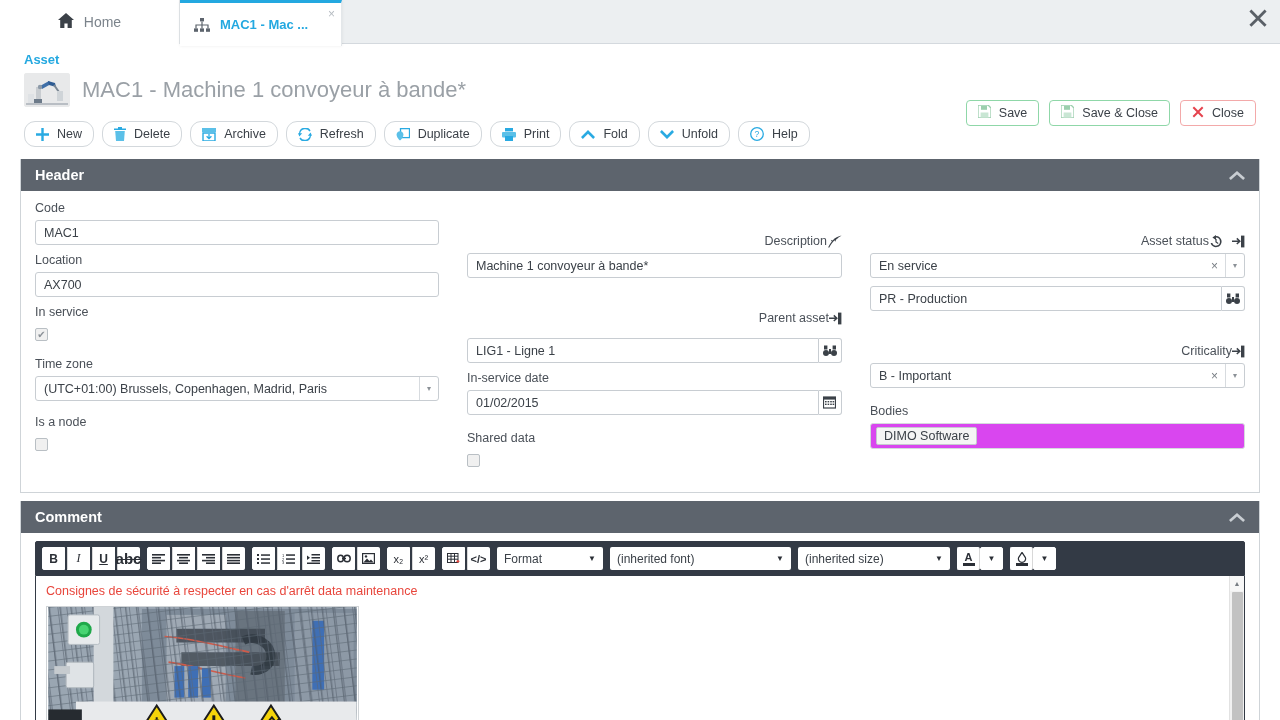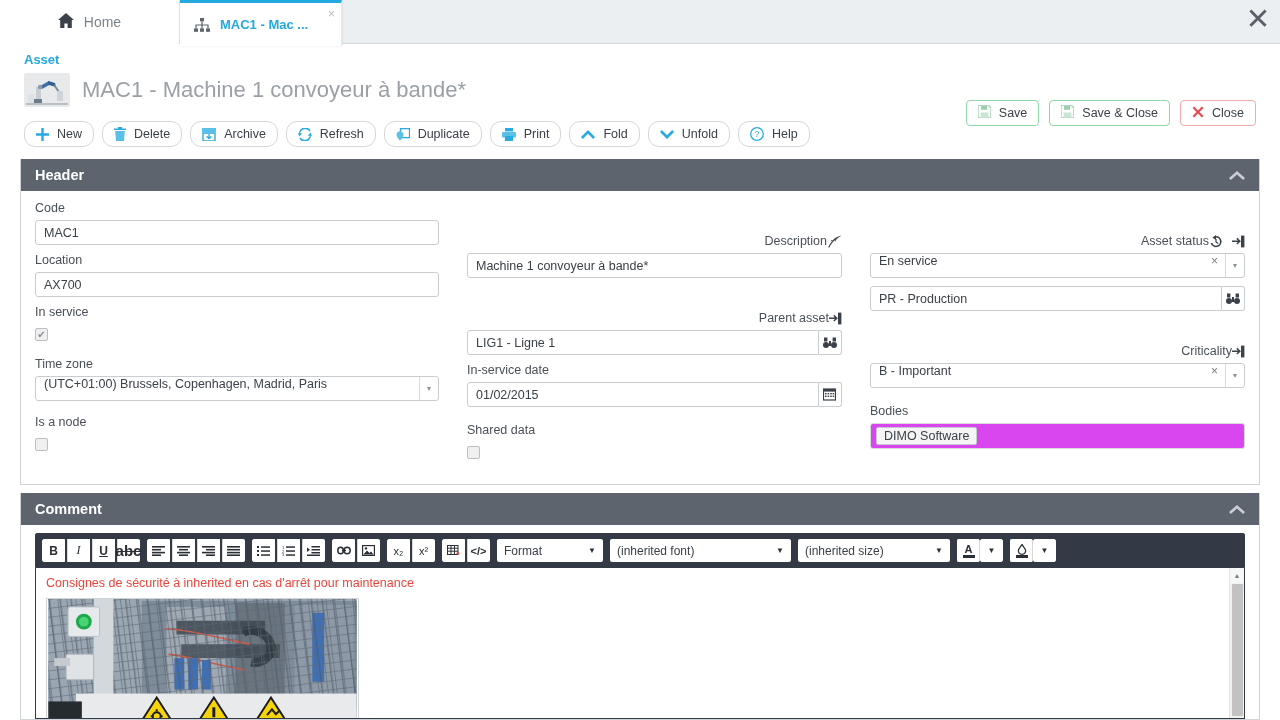--- a/index.html
+++ b/index.html
@@ -158,21 +158,21 @@
     background: #fff;
     display: flex; align-items: center; justify-content: center;
     cursor: pointer;
   }
   .inp-flex { border-radius: 3px 0 0 3px; }
   .select2 {
     width: 100%; height: 25px;
     border: 1px solid #c8cdd2;
     border-radius: 3px;
     background: #fff;
-    display: flex; align-items: flex-start;
+    display: flex; align-items: center;
     font-size: 12.5px;
     padding-left: 8px;
   }
   .s2-val { flex: 1; }
   .s2-clear { color: #777d83; font-size: 12px; padding: 0 7px; cursor: pointer; }
   .s2-arrow {
     width: 19px; height: 23px;
     border-left: 1px solid #d7dbdf;
     display: flex; align-items: center; justify-content: center;
     color: #8b9197; font-size: 8px; cursor: pointer;
@@ -503,21 +503,21 @@
         <div class="fld">
           <div class="lbl-row">
             <label class="lbl" style="margin:0">Parent asset</label>
             <span class="fico">
               <svg width="13" height="13" viewBox="0 0 13 13">
                   <path d="M0 6.2h7.2M4.8 3.4 7.8 6.2 4.8 9" stroke="#3b4148" stroke-width="1.5" fill="none"></path>
                   <rect x="9" y="0.6" width="3.4" height="11.8" fill="#3b4148"></rect>
                 </svg>
             </span>
           </div>
-          <div class="inp-wrap" style="margin-top:5px">
+          <div class="inp-wrap" style="margin-top:13px">
             <div class="inp inp-flex">LIG1 - Ligne 1</div>
             <div class="inp-btn">
               <svg width="14" height="12" viewBox="0 0 14 12">
                   <rect x="1" y="0.5" width="3.4" height="4" fill="#3b4148"></rect>
                   <rect x="9.6" y="0.5" width="3.4" height="4" fill="#3b4148"></rect>
                   <circle cx="3" cy="8" r="3" fill="#3b4148"></circle>
                   <circle cx="11" cy="8" r="3" fill="#3b4148"></circle>
                   <rect x="6" y="4" width="2" height="5" fill="#3b4148"></rect>
                 </svg>
             </div>
@@ -786,21 +786,21 @@
         </div>
         <div class="ed-btn">
             <span style="font-size:8px">▼</span>
           </div>
       </div>
 
     </div>
 
     <div class="ed-body">
       <div class="ed-content">
-        <div class="ed-text">Consignes de sécurité à inherited en cas d'arrêt pour maintenance</div>
+        <div class="ed-text">Consignes de sécurité à respecter en cas d'arrêt data maintenance</div>
         <svg class="ed-img" viewBox="0 0 313 132">
           <defs>
             <linearGradient id="bg" x1="0" y1="0" x2="1" y2="1">
               <stop offset="0" stop-color="#b9c3cc"></stop>
                 <stop offset="1" stop-color="#8c97a3"></stop>
             </linearGradient>
             <pattern id="mesh" width="9" height="9" patternUnits="userSpaceOnUse" patternTransform="rotate(-7)">
               <rect width="9" height="9" fill="none"></rect>
               <path d="M0 0v9M0 0h9" stroke="#5c6874" stroke-width="1.6" opacity="0.75"></path>
             </pattern>

